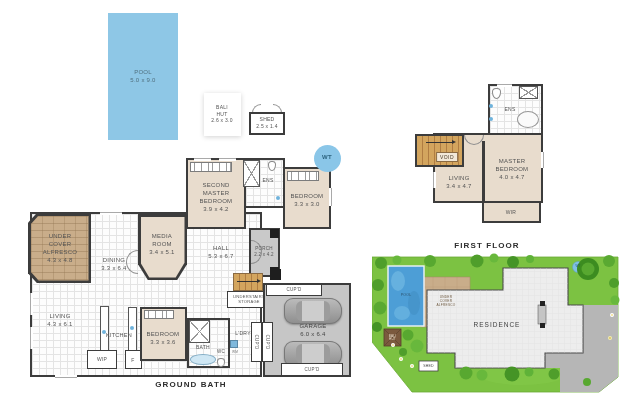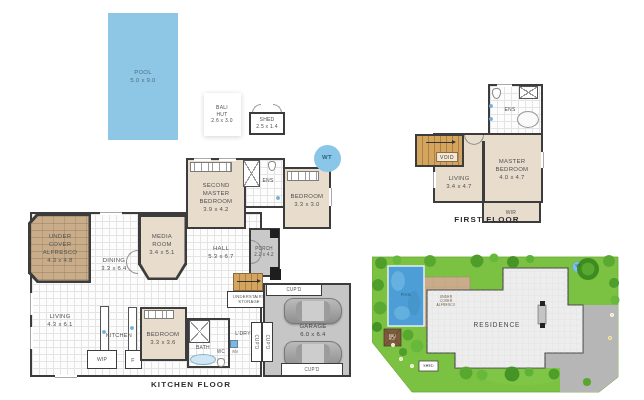--- a/index.html
+++ b/index.html
@@ -180,21 +180,21 @@
   <div class="lbl s45" style="left:312px;top:369.5px">CUP'D</div>
 
   <div class="abs winv" style="left:27.5px;top:293px;height:22px"></div>
   <div class="abs winv" style="left:27.5px;top:327px;height:22px"></div>
   <div class="abs winh" style="left:100px;top:209.5px;width:22px"></div>
   <div class="abs winh" style="left:194px;top:155.5px;width:17px"></div>
   <div class="abs winh" style="left:219px;top:155.5px;width:17px"></div>
   <div class="abs winv" style="left:328.5px;top:188px;height:18px"></div>
   <div class="abs winh" style="left:55px;top:374.5px;width:22px"></div>
 
-  <div class="lbl title" style="left:191px;top:385px">KITCHEN FLOOR</div>
+  <div class="lbl title" style="left:191px;top:385px">GROUND BATH</div>
 
   <div class="abs w tiles" style="left:488px;top:84px;width:55px;height:51px"></div>
   <div class="abs toilet" style="left:492px;top:88px;width:9px;height:11px"></div>
   <div class="abs xbox" style="left:519px;top:86px;width:19px;height:13px"></div>
   <div class="abs tubw" style="left:517px;top:111px;width:22px;height:17px"></div>
   <div class="abs dot" style="left:489px;top:104px"></div>
   <div class="abs dot" style="left:489px;top:117px"></div>
   <div class="lbl s5" style="left:510px;top:109px">ENS</div>
 
   <div class="abs w beige" style="left:433px;top:133px;width:110px;height:70px"></div>
@@ -213,21 +213,21 @@
 BEDROOM
 4.0 x 4.7</div>
 
   <div class="abs w beige" style="left:482px;top:201px;width:59px;height:22px"></div>
   <div class="lbl s5" style="left:511px;top:212px">WIR</div>
 
   <div class="abs winv" style="left:430.5px;top:172px;height:16px"></div>
   <div class="abs winv" style="left:540.5px;top:152px;height:16px"></div>
   <div class="abs winh" style="left:497px;top:81.5px;width:15px"></div>
 
-  <div class="lbl title" style="left:487px;top:220px">FIRST FLOOR</div>
+  <div class="lbl title" style="left:487px;top:246px">FIRST FLOOR</div>
 
   <svg class="abs" style="left:372px;top:253px" width="248" height="141" viewBox="0 0 248 141">
     <defs>
       <pattern id="rg" width="6" height="6" patternUnits="userSpaceOnUse">
         <path d="M6 0H0V6" fill="none" stroke="#d9d9d9" stroke-width="0.6"></path>
       </pattern>
     </defs>
     <polygon points="0,4 246,4 246,124 227,139 40,139 0,89" fill="#7cc242" stroke="#69aa35" stroke-width="0.8"></polygon>
     <ellipse cx="70" cy="55" rx="32" ry="16" fill="#8ad24f" opacity="0.35"></ellipse>
     <ellipse cx="150" cy="120" rx="45" ry="12" fill="#8ad24f" opacity="0.3"></ellipse>

